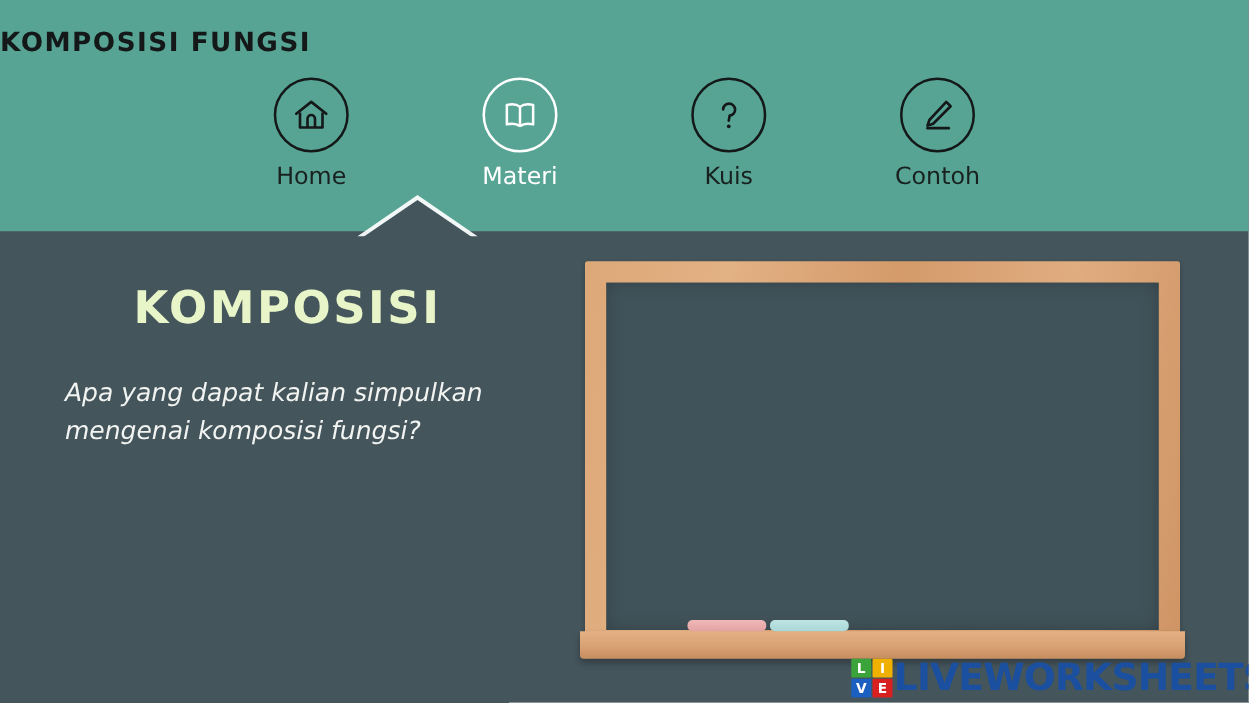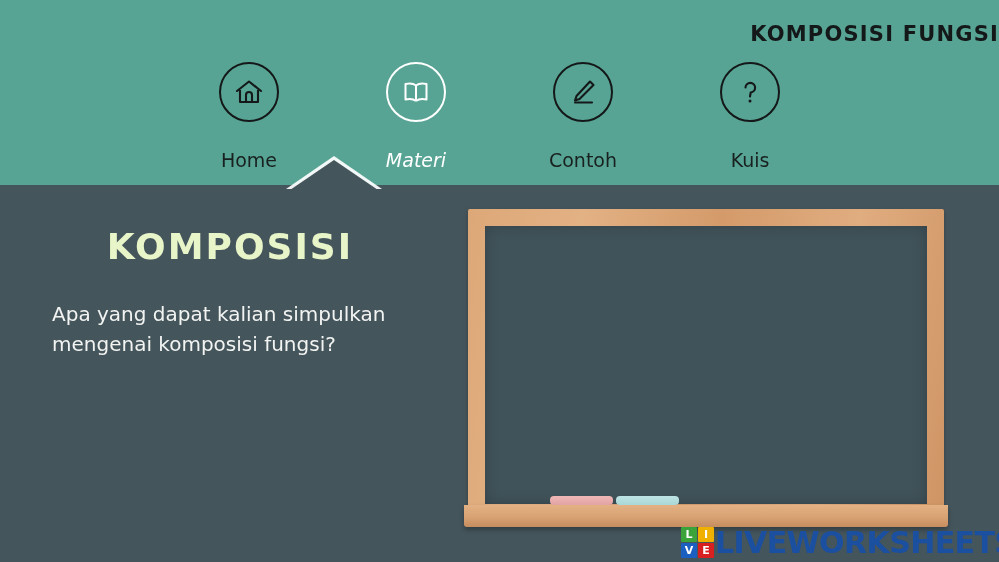--- a/index.html
+++ b/index.html
@@ -12,46 +12,46 @@
     background:#45555c; overflow:hidden;
   }
 
   
   #header {
     position:absolute; left:0; top:0; width:999px; height:185px;
     background:#57a494;
   }
   #header-title {
     position:absolute; left:0; top:22px; width:999px;
-    text-align:right;
+    text-align:left;
     font-family:"DejaVu Sans", sans-serif;
     font-weight:bold; font-size:21px; letter-spacing:1.2px;
     color:#141818;
   }
   #nav {
     position:absolute; left:0; top:62px; width:999px; height:105px;
     display:flex; justify-content:center; align-items:flex-start;
   }
   .nav-item {
     width:167px; display:flex; flex-direction:column;
-    align-items:center; cursor:pointer;gap:19px;
+    align-items:center; cursor:pointer;
   }
   .nav-circle {
     width:60px; height:60px; border-radius:50%;
     border:2.4px solid #141818;
     display:flex; align-items:center; justify-content:center;
   }
   .nav-item.active .nav-circle { border-color:#ffffff; }
   .nav-circle svg { display:block; }
   .nav-label {
     margin-top:8px;
     font-family:"DejaVu Sans", sans-serif;
     font-size:19px; color:#18211f; white-space:nowrap;
   }
-  .nav-item.active .nav-label { color:#ffffff;font-style:italic; }
+  .nav-item.active .nav-label { color:#ffffff; }
 
   
   #nav-pointer {
     position:absolute; top:160px; width:0; height:0;
     border-left:44px solid transparent;
     border-right:44px solid transparent;
     border-bottom:30px solid #45555c;
     z-index:3;
   }
   #nav-pointer-edge {
@@ -70,21 +70,21 @@
     font-family:"DejaVu Sans", sans-serif;
     font-weight:bold;
     font-size:36px; line-height:72px;
     letter-spacing:2px;
     color:#e8f5c8;
   }
   #main-heading .line2 { display:block; }
   #subtext {
     margin:16px 0 0 52px; width:380px;
     font-family:"DejaVu Sans", sans-serif;
-    font-size:20px; line-height:30px; color:#f2f4f2;
+    font-size:20px; line-height:30px; color:#f2f4f2;font-style:italic;
   }
 
   
   #chalkboard {
     position:absolute; left:468px; top:209px;
     width:476px; height:312px;
   }
   #board-frame {
     position:absolute; left:0; top:0; width:476px; height:312px;
     background:linear-gradient(100deg,#dda878 0%,#e2b184 22%,#d49a6a 48%,#e0ad80 74%,#cf9464 100%);
@@ -168,35 +168,35 @@
             <path d="M16 9.5 C18.5 7.5 23 7.2 26.5 8 L26.5 23.5 C23 22.7 18.5 23 16 25" fill="none" stroke="#ffffff" stroke-width="2" stroke-linejoin="round"></path>
             <line x1="16" y1="9.5" x2="16" y2="25" stroke="#ffffff" stroke-width="2"></line>
           </svg>
         </div>
         <div class="nav-label">Materi</div>
       </div>
 
       <div class="nav-item">
         <div class="nav-circle">
           <svg width="32" height="32" viewBox="0 0 32 32">
+            <path d="M11.5 11.5 a4.8 4.8 0 1 1 5.2 5 L16 20.5" fill="none" stroke="#141818" stroke-width="2.1" stroke-linecap="round" stroke-linejoin="round"></path>
+            <circle cx="16" cy="25" r="1.5" fill="#141818"></circle>
+          </svg>
+        </div>
+        <div class="nav-label">Kuis</div>
+      </div>
+
+      <div class="nav-item">
+        <div class="nav-circle">
+          <svg width="32" height="32" viewBox="0 0 32 32">
             <path d="M23 5.5 L26.5 9 L12.5 23 L8 24.5 L9.5 20 Z" fill="none" stroke="#141818" stroke-width="2.1" stroke-linejoin="round"></path>
             <line x1="8" y1="26.5" x2="25" y2="26.5" stroke="#141818" stroke-width="2.1" stroke-linecap="round"></line>
           </svg>
         </div>
         <div class="nav-label">Contoh</div>
-      </div>
-
-      <div class="nav-item">
-        <div class="nav-circle">
-          <svg width="32" height="32" viewBox="0 0 32 32">
-            <path d="M11.5 11.5 a4.8 4.8 0 1 1 5.2 5 L16 20.5" fill="none" stroke="#141818" stroke-width="2.1" stroke-linecap="round" stroke-linejoin="round"></path>
-            <circle cx="16" cy="25" r="1.5" fill="#141818"></circle>
-          </svg>
-        </div>
-        <div class="nav-label">Kuis</div>
       </div>
 
 
     </div>
 
     <div id="nav-pointer-edge" style="left:286px;"></div>
     <div id="nav-pointer" style="left:290px;"></div>
   </div>
 
   <div id="content-left">

